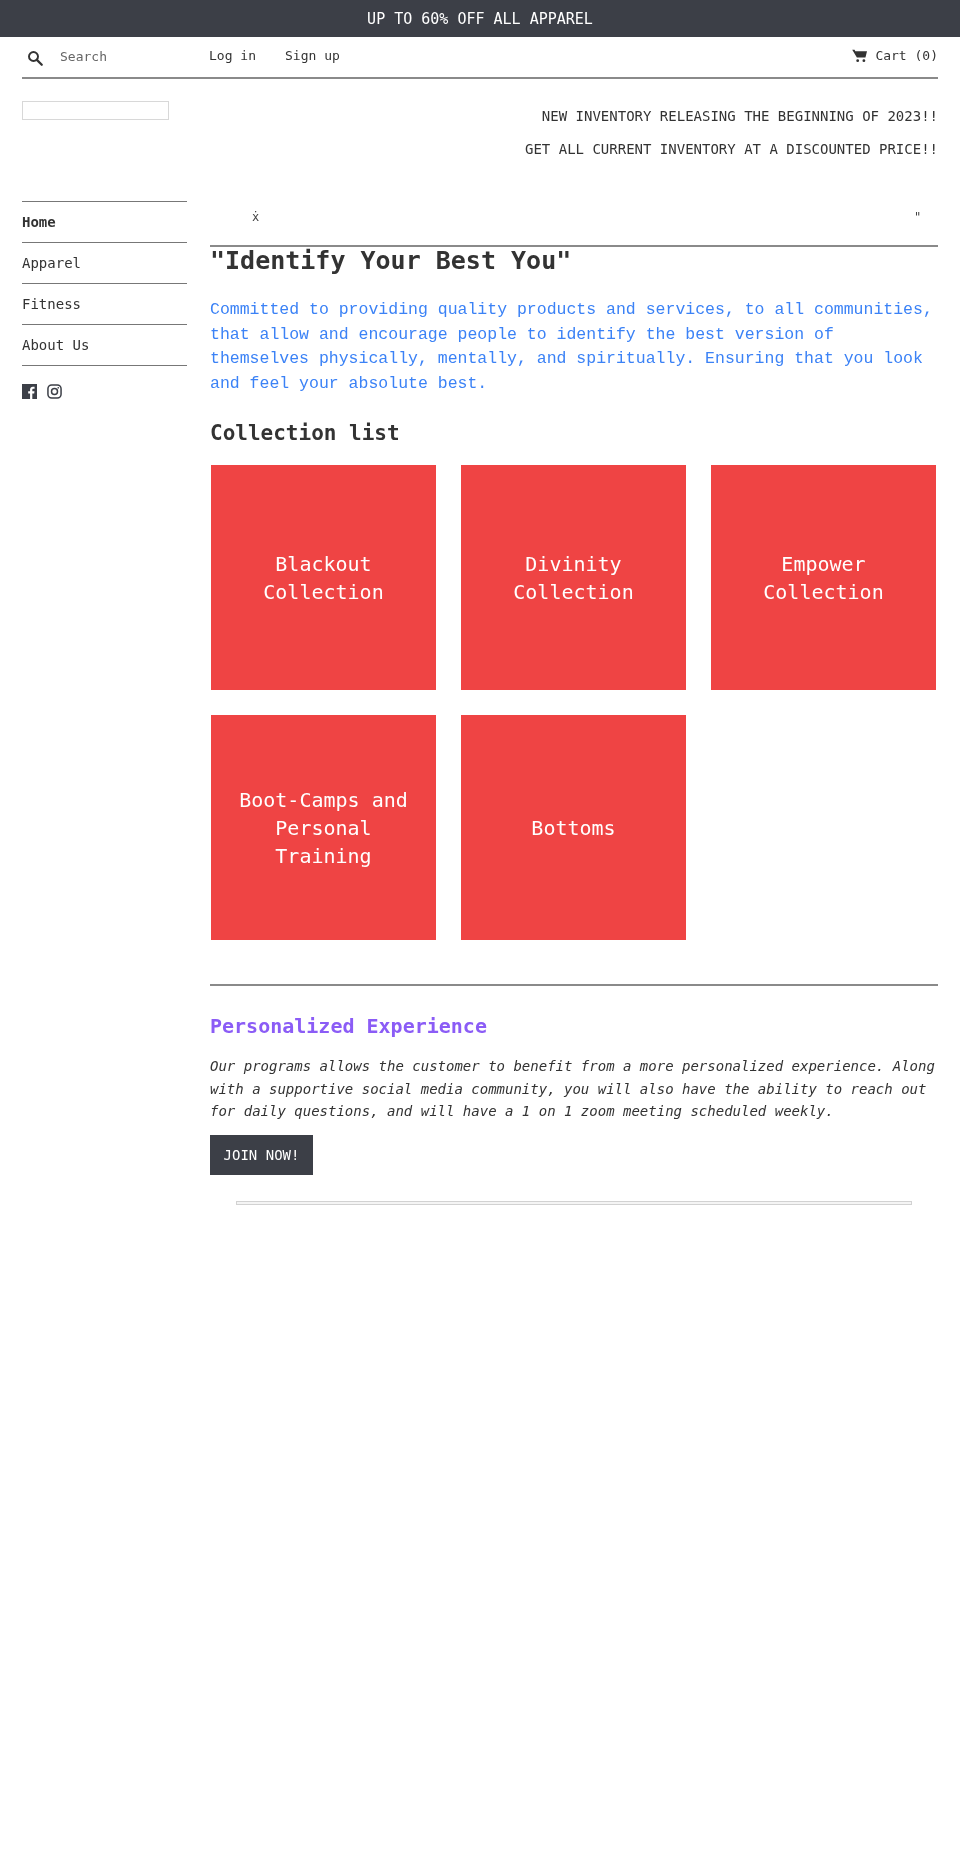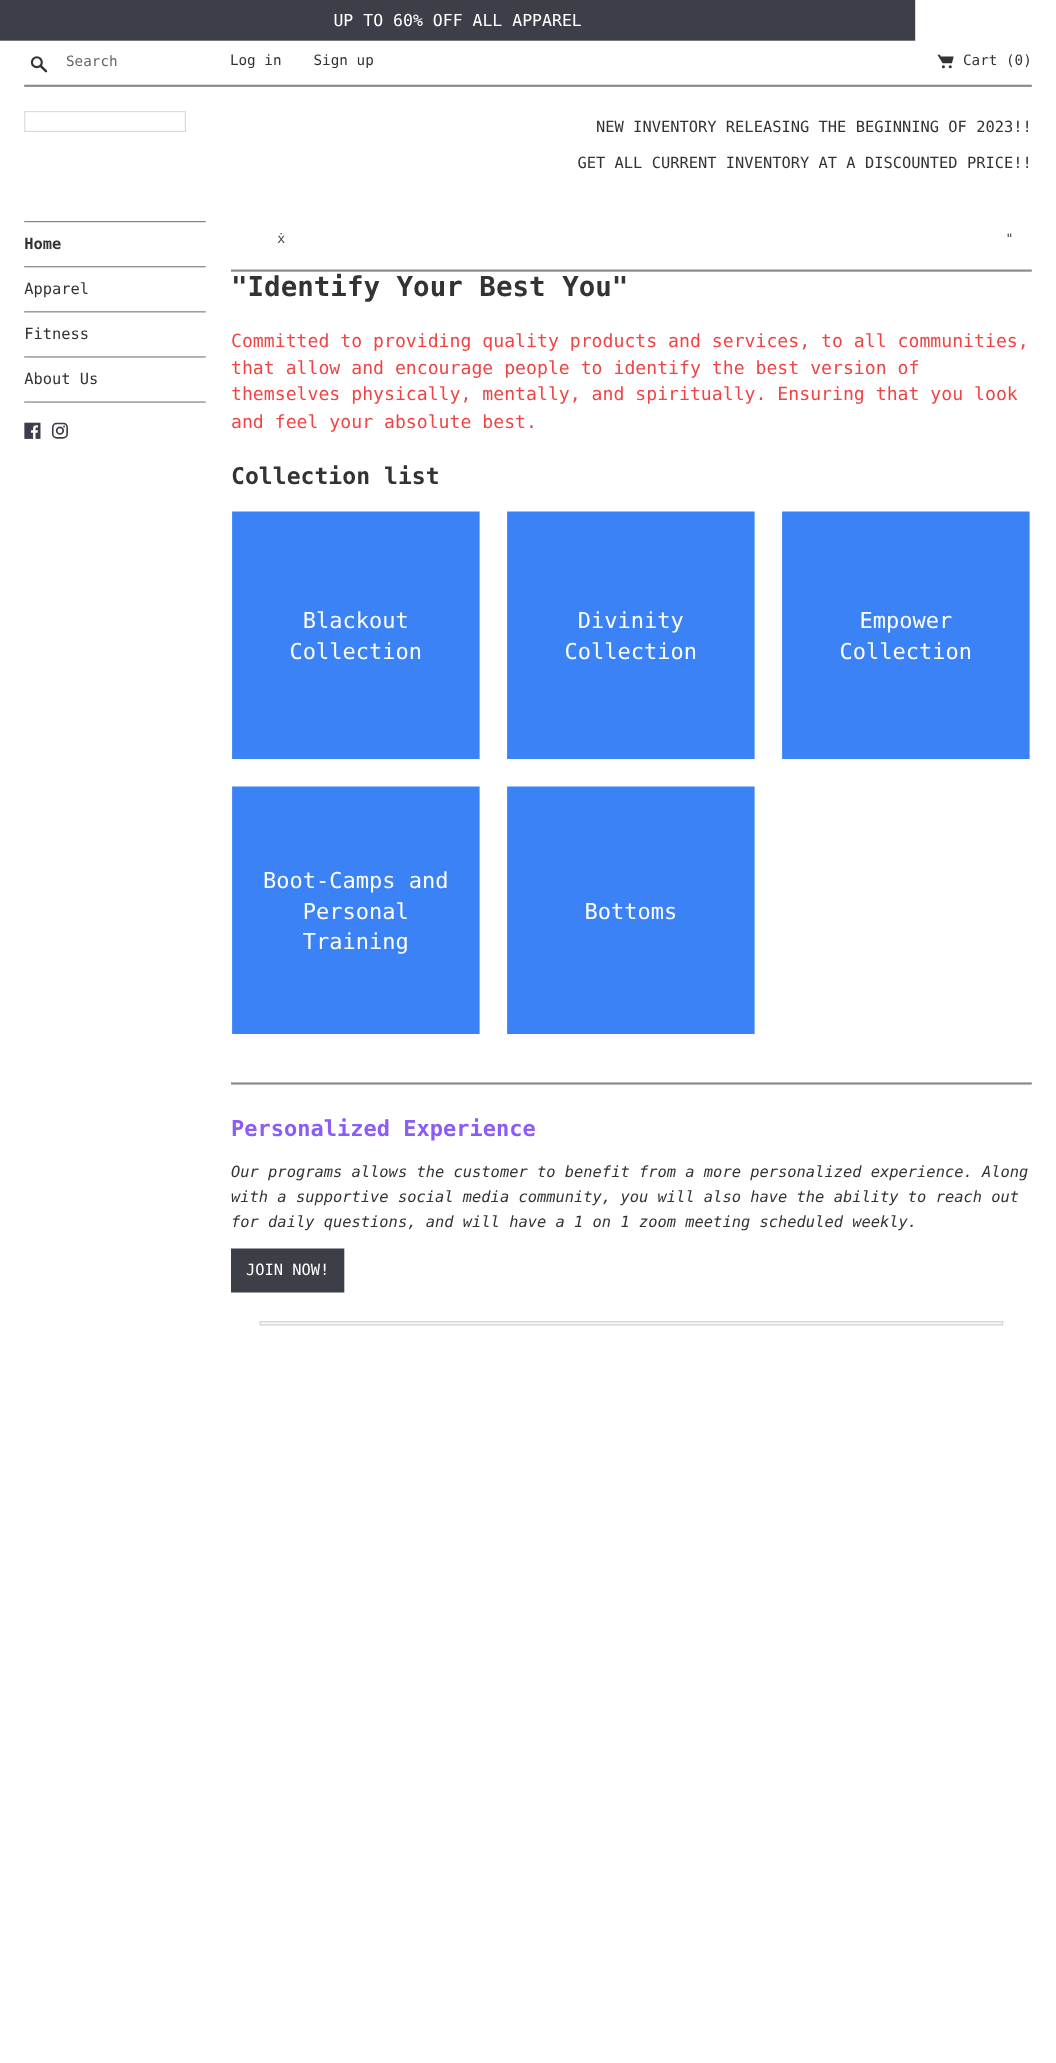--- a/index.html
+++ b/index.html
@@ -1,19 +1,19 @@
 <!DOCTYPE html>
 <html><head>
 <meta charset="utf-8">
 <style>
   * { box-sizing: border-box; margin: 0; padding: 0; }
   html, body { width: 960px; height: 1875px; background: #ffffff; }
   body { font-family: "DejaVu Sans Mono", "Liberation Mono", monospace; color: #333333; position: relative; overflow: hidden; }
 
-  .announce { position: absolute; left: 0; top: 0; width: 832px; height: 37px; background: #3c3f47; color: #ffffff; font-size: 15px; display: flex; align-items: center; justify-content: center; }
+  .announce { position: absolute; left: 0; top: 0; width: 960px; height: 37px; background: #3c3f47; color: #ffffff; font-size: 15px; display: flex; align-items: center; justify-content: center; }
 
   .header { position: absolute; left: 22px; top: 37px; width: 916px; height: 42px; border-bottom: 2px solid #8a8a8a; }
   .search-icon { position: absolute; left: 4px; top: 12px; width: 18px; height: 18px; }
   .search-input { position: absolute; left: 38px; top: 8px; width: 150px; height: 22px; border: none; outline: none; font-family: "DejaVu Sans Mono", monospace; font-size: 13px; color: #555; background: transparent; }
   .search-input::placeholder { color: #666; }
   .hdr-link { position: absolute; top: 11px; font-size: 13px; color: #333; text-decoration: none; }
   .cart { position: absolute; right: 0; top: 11px; font-size: 13px; color: #333; display: flex; align-items: center; gap: 7px; }
 
   .sidebar-box { position: absolute; left: 22px; top: 101px; width: 147px; height: 19px; border: 1px solid #d8d8d8; }
 
@@ -21,25 +21,25 @@
 
   .sidenav { position: absolute; left: 22px; top: 201px; width: 165px; border-top: 1px solid #777; }
   .sidenav .item { height: 41px; border-bottom: 1px solid #777; font-size: 14px; display: flex; align-items: center; color: #333; }
   .sidenav .item.active { font-weight: bold; }
   .social { position: absolute; left: 22px; top: 384px; display: flex; gap: 10px; align-items: center; }
 
   .top-glyph { position: absolute; font-size: 12px; color: #444; }
   .main-rule { position: absolute; left: 210px; width: 728px; border-top: 2px solid #8a8a8a; }
 
   .title { position: absolute; left: 210px; top: 246px; font-size: 25px; color: #333; }
-  .intro { position: absolute; left: 210px; top: 298px; width: 730px; font-size: 16.5px; line-height: 24.6px; color: #ef4444; }
+  .intro { position: absolute; left: 210px; top: 298px; width: 730px; font-size: 16.5px; line-height: 24.6px; color: #3b82f6; font-family: Liberation Mono, monospace; }
   .coll-title { position: absolute; left: 210px; top: 421px; font-size: 21px; color: #333; }
 
   .grid { position: absolute; left: 211px; top: 465px; width: 725px; display: grid; grid-template-columns: 225px 225px 225px; column-gap: 25px; row-gap: 25px; }
-  .tile { height: 225px; background: #3b82f6; color: #ffffff; display: flex; align-items: center; justify-content: center; text-align: center; font-size: 20px; line-height: 28px; padding: 15px 12px; cursor: pointer; }
+  .tile { height: 225px; background: #ef4444; color: #ffffff; display: flex; align-items: center; justify-content: center; text-align: center; font-size: 20px; line-height: 28px; padding: 15px 12px; cursor: pointer; }
 
   .pe-title { position: absolute; left: 210px; top: 1014px; font-size: 20px; color: #8b5cf6; }
   .pe-body { position: absolute; left: 210px; top: 1055px; width: 730px; font-size: 14px; line-height: 22.5px; color: #333; font-style: italic; }
   .join-btn { position: absolute; left: 210px; top: 1135px; width: 103px; height: 40px; background: #3c3f47; color: #ffffff; border: none; font-family: "DejaVu Sans Mono", monospace; font-size: 14px; display: flex; align-items: center; justify-content: center; cursor: pointer; }
   .bottom-bar { position: absolute; left: 236px; top: 1201px; width: 676px; height: 4px; border: 1px solid #d2d2d2; background: #f4f4f4; }
 </style>
 </head>
 <body>
 
 <div class="announce">

